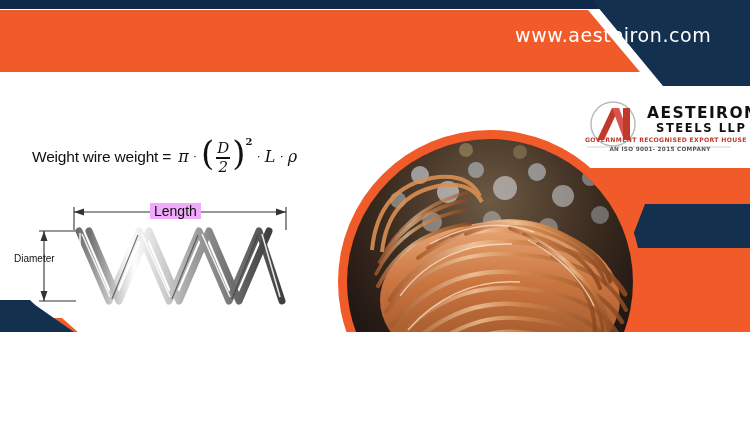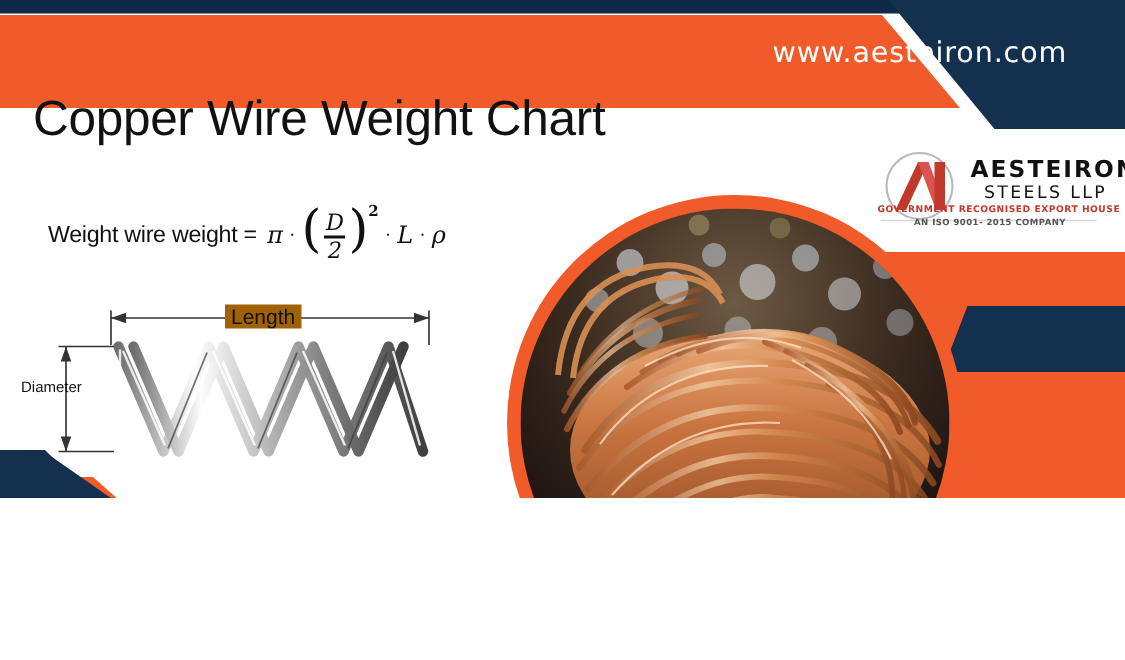--- a/index.html
+++ b/index.html
@@ -50,33 +50,33 @@
         position:relative;top:-4px;left:0px;}
 
   
   #spring-figure{left:14px;top:198px;width:290px;height:125px;}
   #diameter-label{
     left:14px;top:253px;width:72px;text-align:left;
     font-size:10px;color:#111;
   }
   #length-label{
     left:150px;top:203px;
-    font-size:14px;color:#111;background:#a16207;padding:0 4px;
+    font-size:14px;color:#111;background:#f0abfc;padding:0 4px;
   }
 
   
   #logo-block{left:583px;top:100px;width:152px;height:62px;}
   #logo-name{
     position:absolute;left:64px;top:4px;
     font-size:15.5px;font-weight:bold;color:#111;letter-spacing:1.4px;
     font-family:"DejaVu Sans", sans-serif;white-space:nowrap;
   }
   #logo-sub{
     position:absolute;left:73px;top:21px;
-    font-size:11.5px;font-weight:normal;color:#111;letter-spacing:1.6px;
+    font-size:11.5px;font-weight:bold;color:#111;letter-spacing:1.6px;
     font-family:"DejaVu Sans", sans-serif;white-space:nowrap;
   }
   #logo-tagline{
     position:absolute;left:2px;top:36px;width:150px;text-align:center;
     font-size:6.1px;font-weight:bold;color:#C0392B;letter-spacing:.35px;
     font-family:"DejaVu Sans", sans-serif;white-space:nowrap;
   }
   #logo-iso{
     position:absolute;left:2px;top:46px;width:150px;text-align:center;
     font-size:5.7px;font-weight:bold;color:#555;letter-spacing:.3px;
@@ -241,21 +241,20 @@
 
     <polygon points="118,355 750,355 750,392 156,392" fill="#F15A29"></polygon>
     <polygon points="58,318 300,318 340,356 118,356" fill="#F15A29" opacity="0"></polygon>
     <polygon points="0,318 0,355 118,355 68,318" fill="#F15A29" opacity="0"></polygon>
 
     <polygon points="645,336 750,336 750,384 628,384" fill="#14304F"></polygon>
   </svg>
 
   <div class="abs" id="site-url">www.aesteiron.com</div>
 
-  <div class="abs" id="page-title">Copper Wire Weight Chart</div>
 
   <div class="abs" id="formula-row">
     <span id="formula-label">Weight wire weight =</span>
     <span id="formula-math">
       <span class="mathsym">π</span>
       <span class="dot">·</span>
       <span class="parengrp">
         <span class="paren">(</span>
         <span class="frac">
           <span class="num mathi">D</span>

